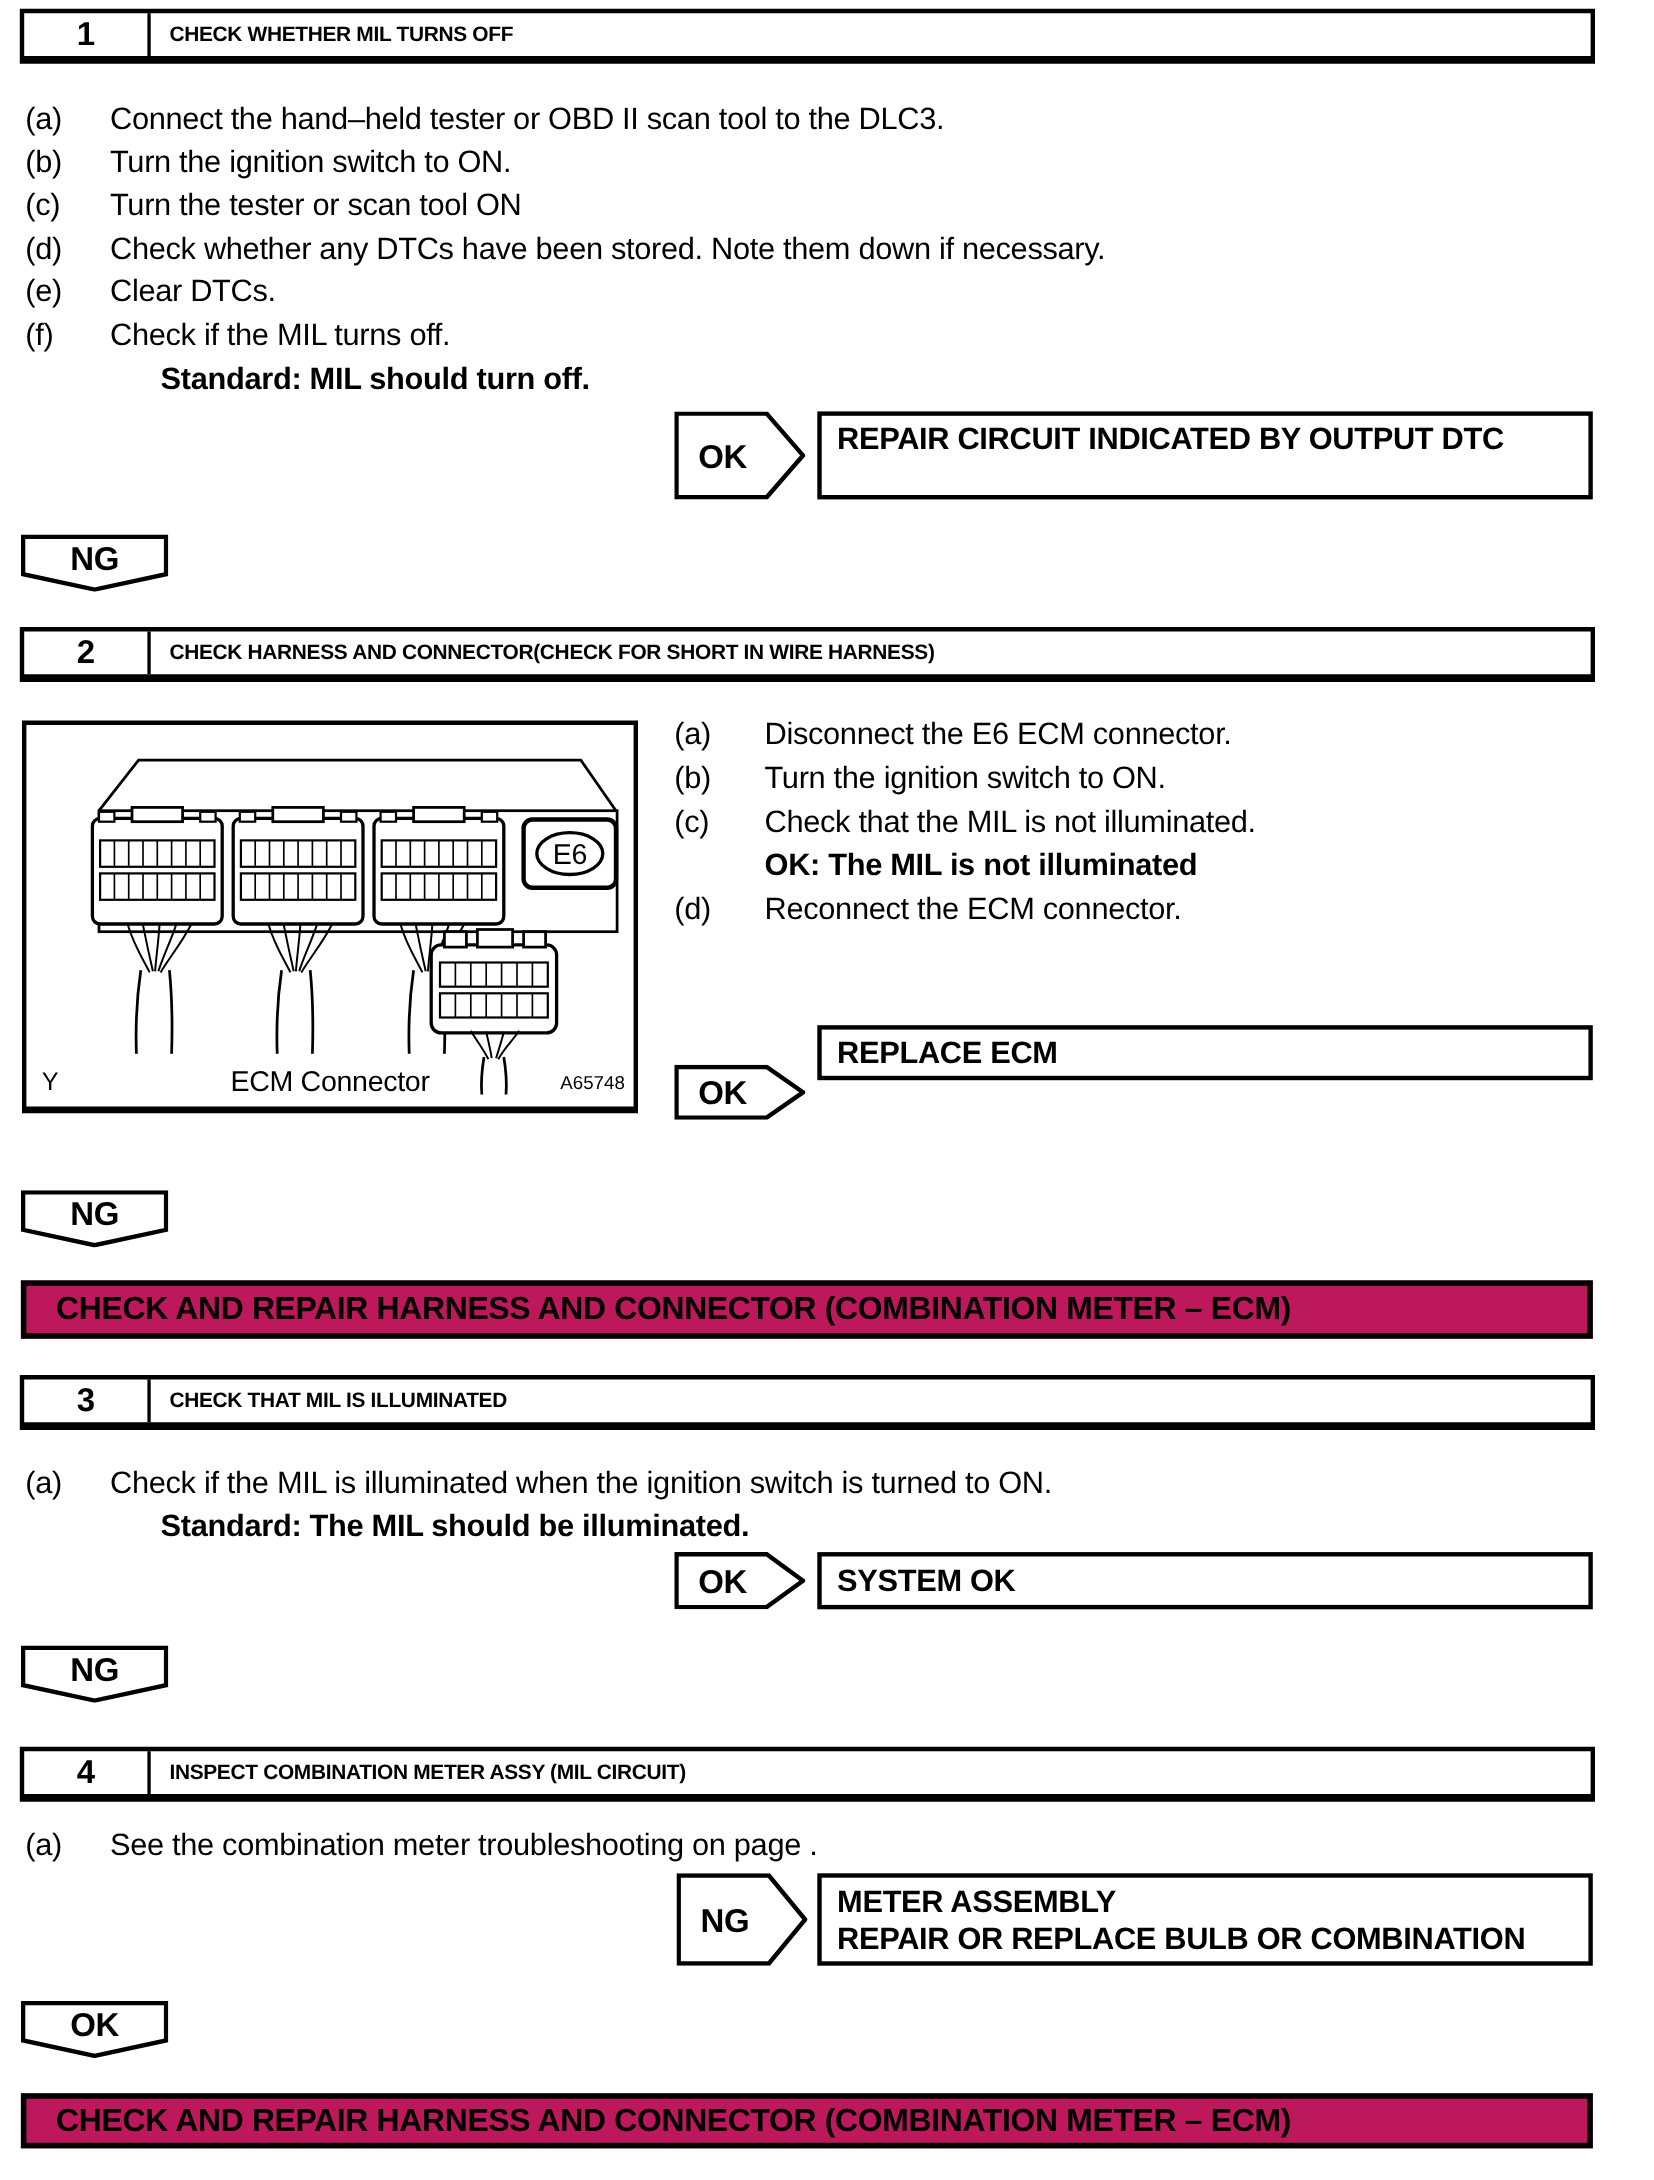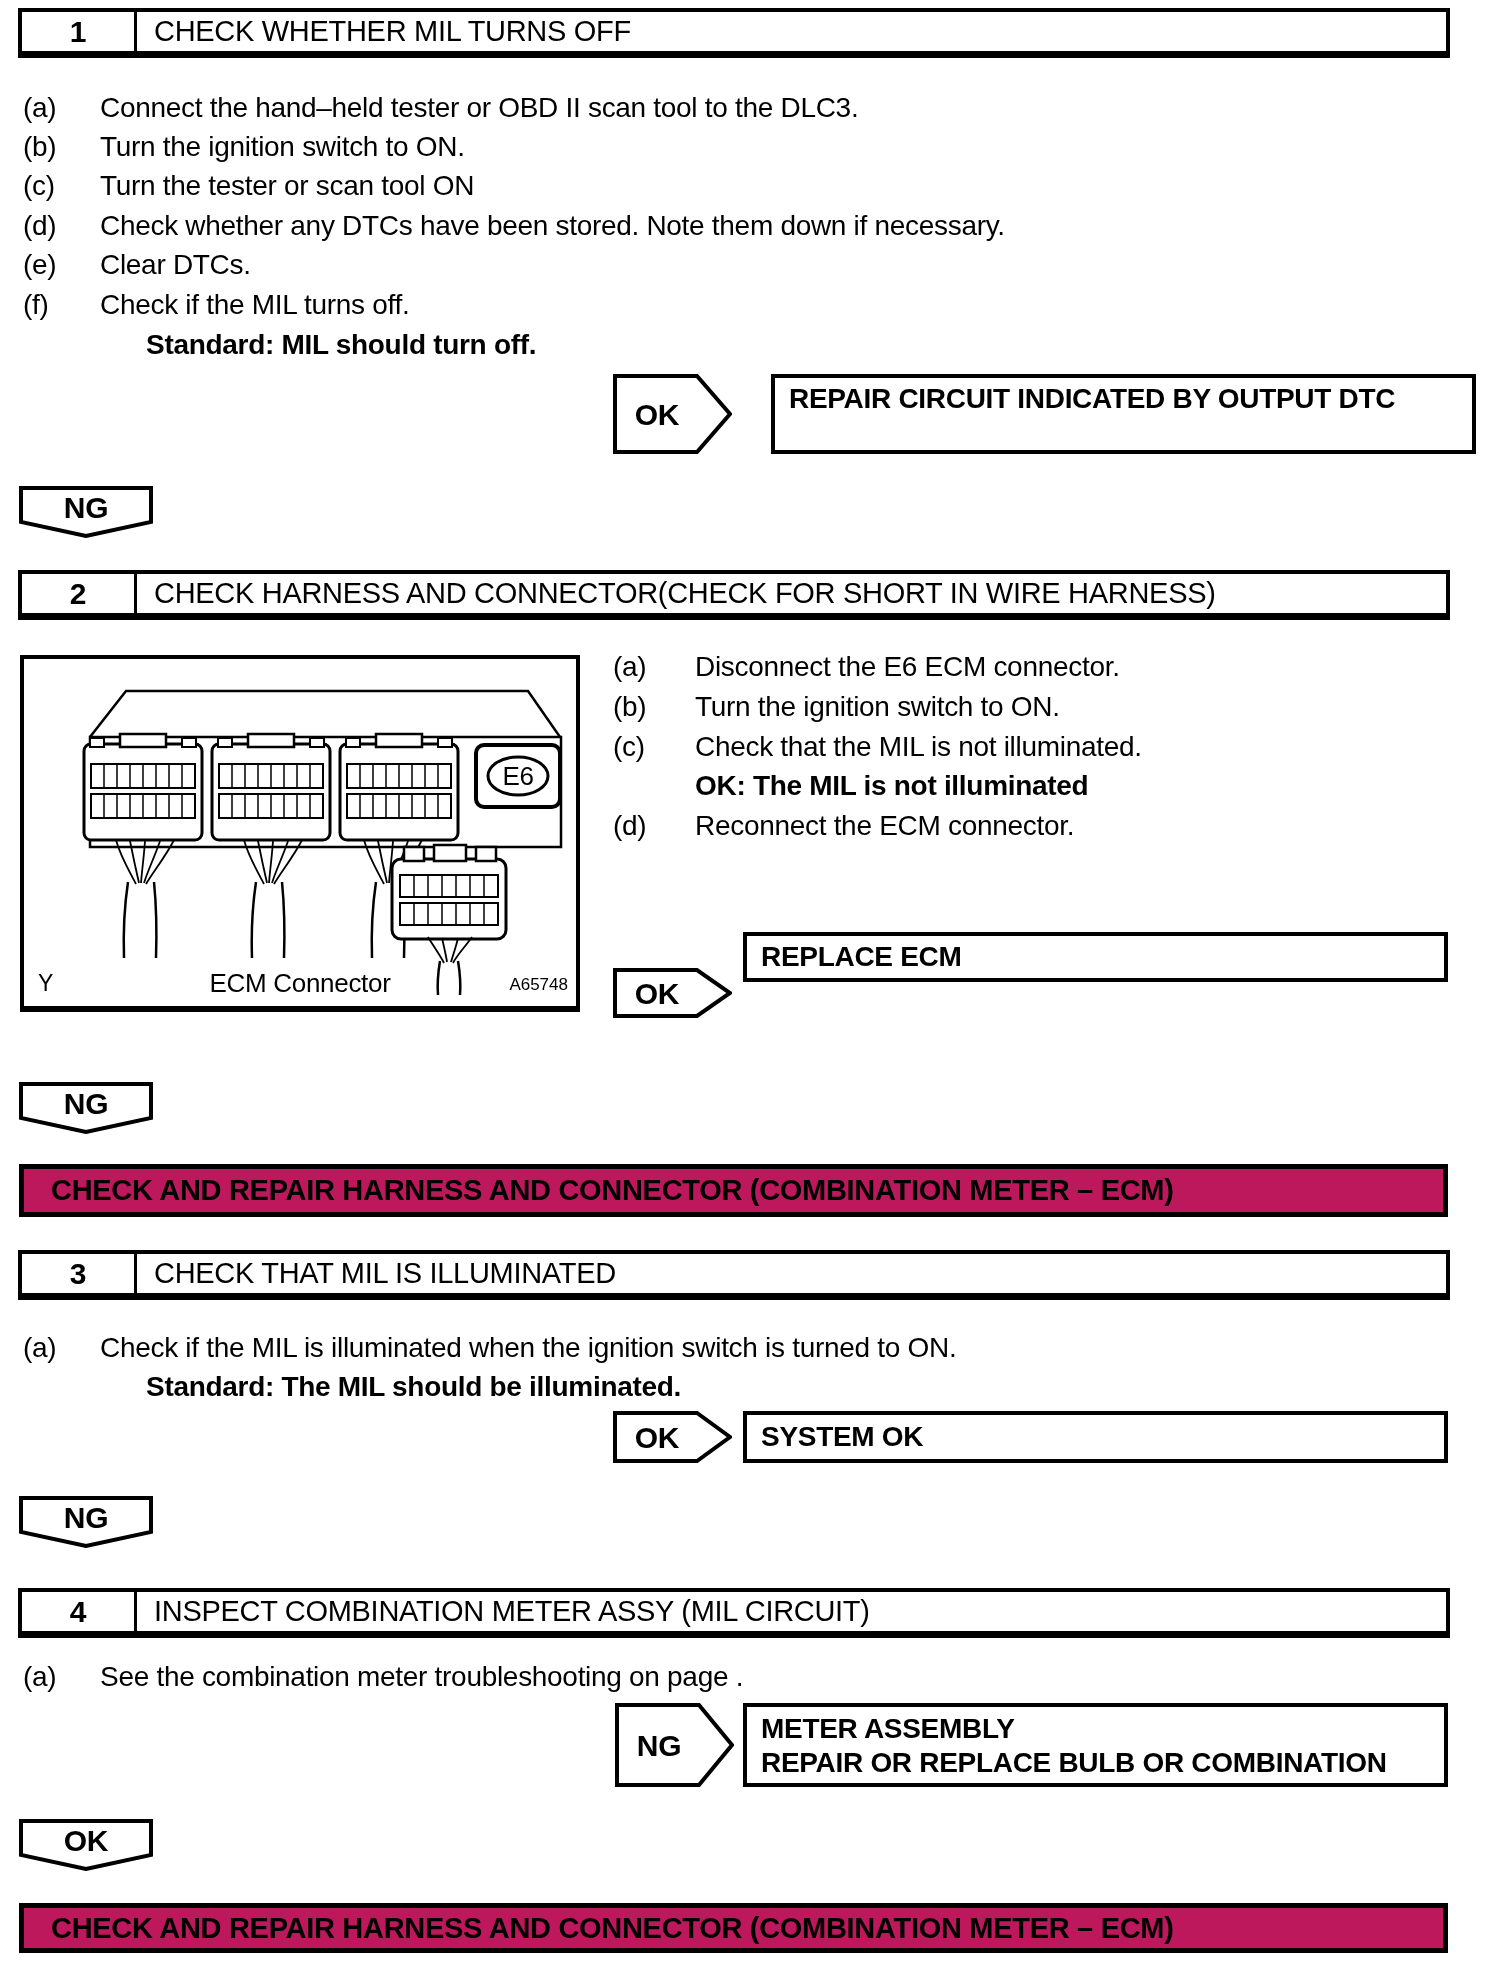--- a/index.html
+++ b/index.html
@@ -15,21 +15,21 @@
     position:absolute; left:18px; width:1432px; height:50px;
     border:4px solid #000; border-bottom-width:7px; display:flex; background:#fff;
   }
   .step-num {
     width:115px; flex:none; border-right:3px solid #000;
     display:flex; align-items:center; justify-content:center;
     font-weight:bold; font-size:30px;
   }
   .step-title {
     display:flex; align-items:center; padding-left:17px;
-    font-weight:normal; font-size:29px; white-space:nowrap;
+    font-weight:bold; font-size:19px; white-space:nowrap;
   }
 
   
   .li { position:absolute; display:flex; font-size:28px; line-height:39px; white-space:nowrap; }
   .li .m { width:77px; flex:none; }
   .li2 .m { width:82px; flex:none; }
   .bold { font-weight:bold;gap:46px; }
 
   
   .badge { position:absolute; }
@@ -102,21 +102,21 @@
       <span class="m"></span>
       <span class="t">Standard: MIL should turn off.</span>
     </div>
 
   <div class="badge" style="left:613px; top:374px;">
     <svg width="119" height="80" viewBox="0 0 119 80">
       <path d="M2 2 H84 L117 40 L84 78 H2 Z" fill="#fff" stroke="#000" stroke-width="4"></path>
       <text x="44" y="51">OK</text>
     </svg>
   </div>
-  <div class="result-box top-align" style="top:374px; height:80px;margin-left:28px;">
+  <div class="result-box top-align" style="top:374px; height:80px;">
     <span>REPAIR CIRCUIT INDICATED BY OUTPUT DTC</span>
   </div>
 
   <div class="badge" style="left:19px; top:486px;">
     <svg width="134" height="52" viewBox="0 0 134 52">
       <path d="M2 2 H132 V36 L67 50 L2 36 Z" fill="#fff" stroke="#000" stroke-width="4"></path>
       <text x="67" y="32">NG</text>
     </svg>
   </div>
 

